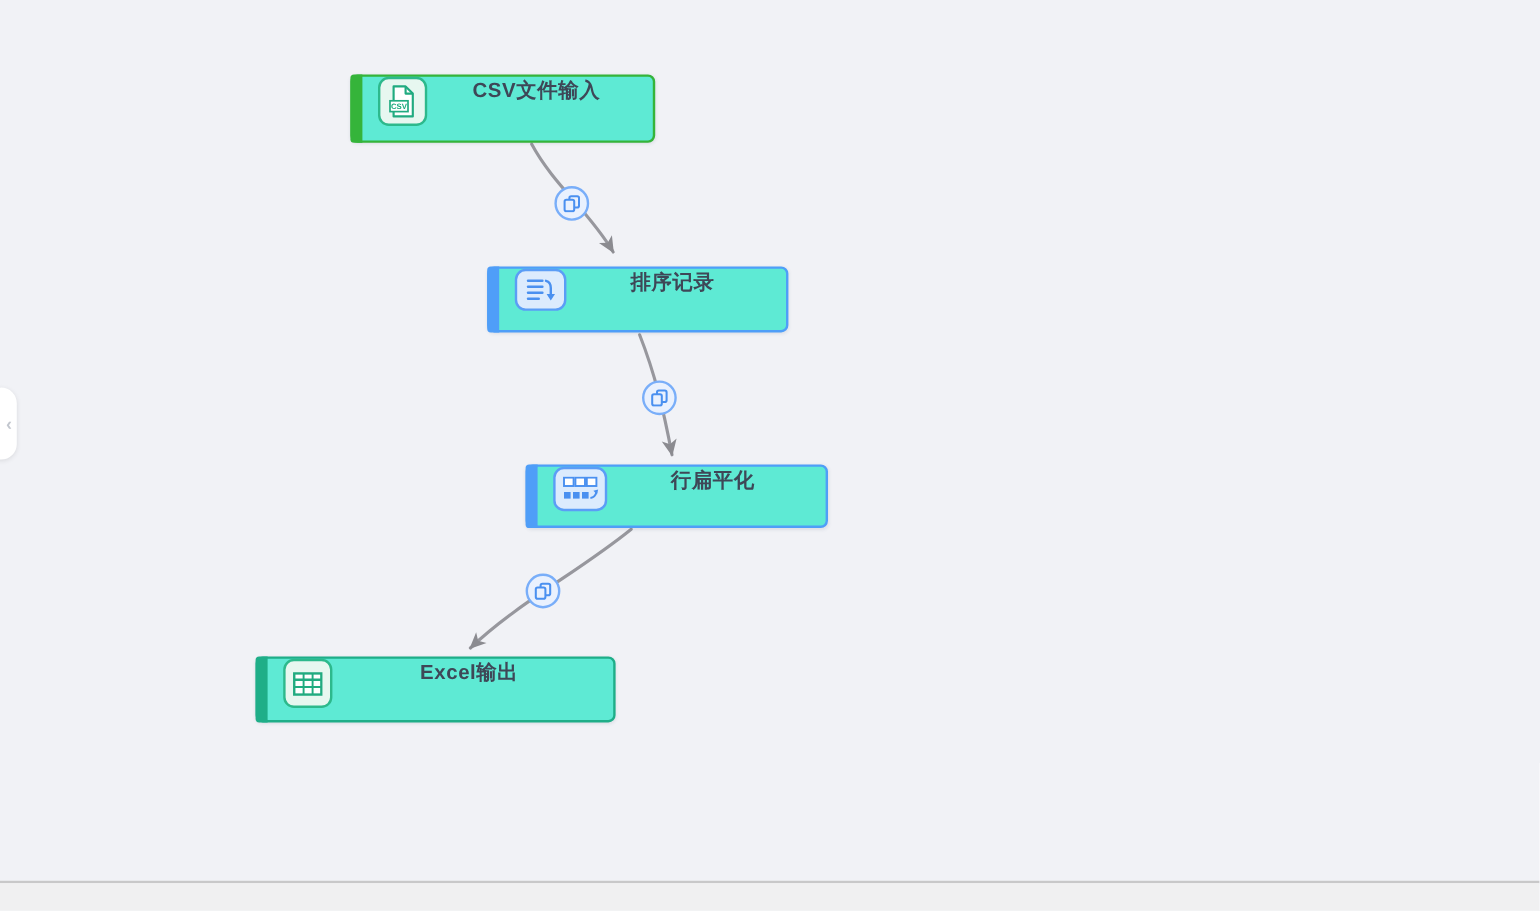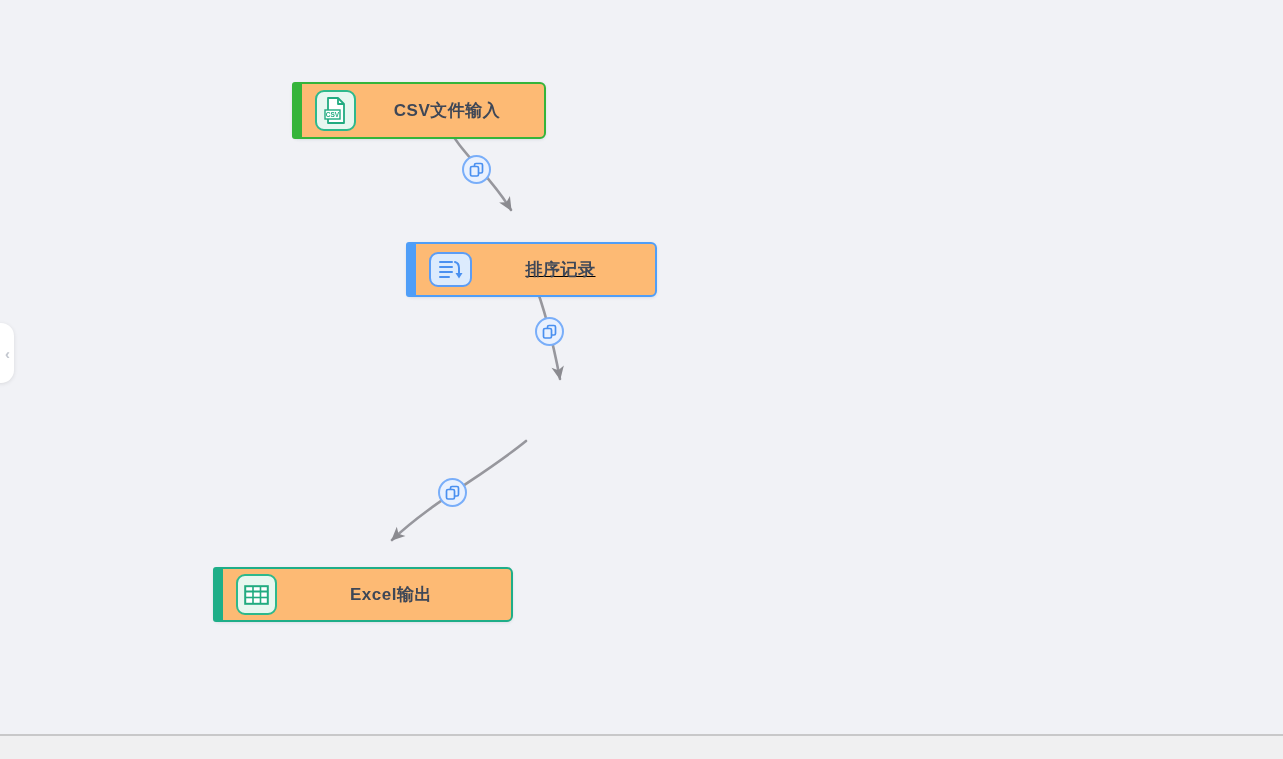--- a/index.html
+++ b/index.html
@@ -16,33 +16,32 @@
     position:absolute; left:0; top:0; width:1283px; height:759px;
     pointer-events:none;
   }
   svg.edges path.hop-line {
     fill:none; stroke:#97979d; stroke-width:2.6px; stroke-linecap:round;
     pointer-events:stroke;
   }
 
   
   .node {
-    position:absolute; display:flex; align-items:center;
-    background:#fdba74; border-radius:6px; border:2px solid;
+    position:absolute; display:flex; align-items:flex-start;
+    background:#5eead4; border-radius:6px; border:2px solid;
     box-shadow:0 1px 3px rgba(40,60,90,.10);
     cursor:move;
-    margin-top:20px;
   }
   .node .bar {
     align-self:stretch; width:10px; flex:0 0 10px;
     border-radius:3px 0 0 3px; margin:-2px 0 -2px -2px;
   }
   .node.green  { border-color:#35b43a; }
   .node.green  .bar { background:#35b43a; }
-  .node.blue   { border-color:#4f9ef8;text-decoration:underline; }
+  .node.blue   { border-color:#4f9ef8; }
   .node.blue   .bar { background:#4f9ef8; }
   .node.teal   { border-color:#1fae88; }
   .node.teal   .bar { background:#1fae88; }
 
   .icon-box {
     display:flex; align-items:center; justify-content:center;
     border:2px solid; border-radius:9px; margin-left:13px;
     flex:0 0 auto;
   }
   .icon-box.mint { background:#e7f7f0; border-color:#2db98c; width:41px; height:41px; }
@@ -124,20 +123,40 @@
           <line x1="3" y1="13" x2="15" y2="13"></line>
           <line x1="3" y1="18" x2="12" y2="18"></line>
           <path d="M18,3 q4,1 4,6 v7"></path>
         </g>
         <path d="M18.5,14 h7 l-3.5,5.5 z" fill="#4a90f0"></path>
       </svg>
     </div>
     <div class="label">排序记录</div>
   </div>
 
+  <div class="node blue" style="left:438px;top:387px;width:252px;height:53px">
+    <div class="bar"></div>
+    <div class="icon-box sky" style="width:45px;height:37px">
+      <svg width="30" height="21" viewBox="0 0 30 21">
+        <g stroke="#4a90f0" stroke-width="1.6" fill="#ffffff">
+          <rect x="1" y="1" width="8" height="7"></rect>
+          <rect x="10.5" y="1" width="8" height="7"></rect>
+          <rect x="20" y="1" width="8" height="7"></rect>
+        </g>
+        <g fill="#4a90f0">
+          <rect x="1" y="13" width="5.5" height="5.5"></rect>
+          <rect x="8.5" y="13" width="5.5" height="5.5"></rect>
+          <rect x="16" y="13" width="5.5" height="5.5"></rect>
+        </g>
+        <path d="M23,18 q4,-0.5 5,-5" fill="none" stroke="#4a90f0" stroke-width="1.6"></path>
+        <path d="M25.5,12 l4,-1 l-1,4 z" fill="#4a90f0"></path>
+      </svg>
+    </div>
+    <div class="label">行扁平化</div>
+  </div>
 
   <div class="node teal" style="left:213px;top:547px;width:300px;height:55px">
     <div class="bar"></div>
     <div class="icon-box mint">
       <svg width="25" height="20" viewBox="0 0 25 20">
         <rect x="1.2" y="1.2" width="22.6" height="17.6" fill="#ffffff" stroke="#21ab80" stroke-width="2"></rect>
         <line x1="1" y1="6.5" x2="24" y2="6.5" stroke="#21ab80" stroke-width="2"></line>
         <line x1="1" y1="12.5" x2="24" y2="12.5" stroke="#21ab80" stroke-width="1.6"></line>
         <line x1="9" y1="1" x2="9" y2="19" stroke="#21ab80" stroke-width="1.6"></line>
         <line x1="16.5" y1="1" x2="16.5" y2="19" stroke="#21ab80" stroke-width="1.6"></line>

